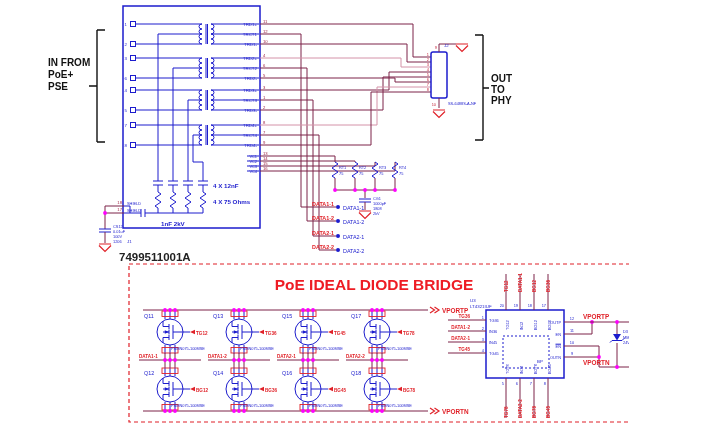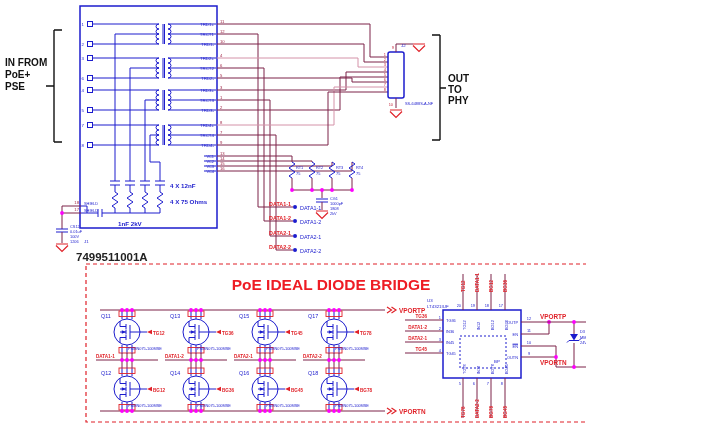--- a/index.html
+++ b/index.html
@@ -1,16 +1,16 @@
 <!DOCTYPE html>
 <html><head>
 <meta charset="utf-8">
 <style>
   html,body{margin:0;padding:0;background:#fff;}
-  #stage{position:relative;width:586px;height:426px;background:#fff;overflow:hidden;}
+  #stage{position:relative;width:586px;height:426px;background:#fff;overflow:hidden;margin-left:43px;}
   svg{position:absolute;left:0;top:0;}
   svg text{font-family:"Liberation Sans",sans-serif;}
   .b3{font-size:3.9px;fill:#1c1ccd}
   .b4{font-size:4.4px;fill:#1c1ccd}
   .b5{font-size:5.4px;fill:#1c1ccd}
   .b6{font-size:6.2px;fill:#1c1ccd;font-weight:bold}
   .r3{font-size:3.9px;fill:#c3253a}
   .r4{font-size:4.6px;fill:#e02128;font-weight:bold}
   .r5{font-size:5.4px;fill:#e02128;font-weight:bold}
   .r6{font-size:6.4px;fill:#e02128;font-weight:bold}

